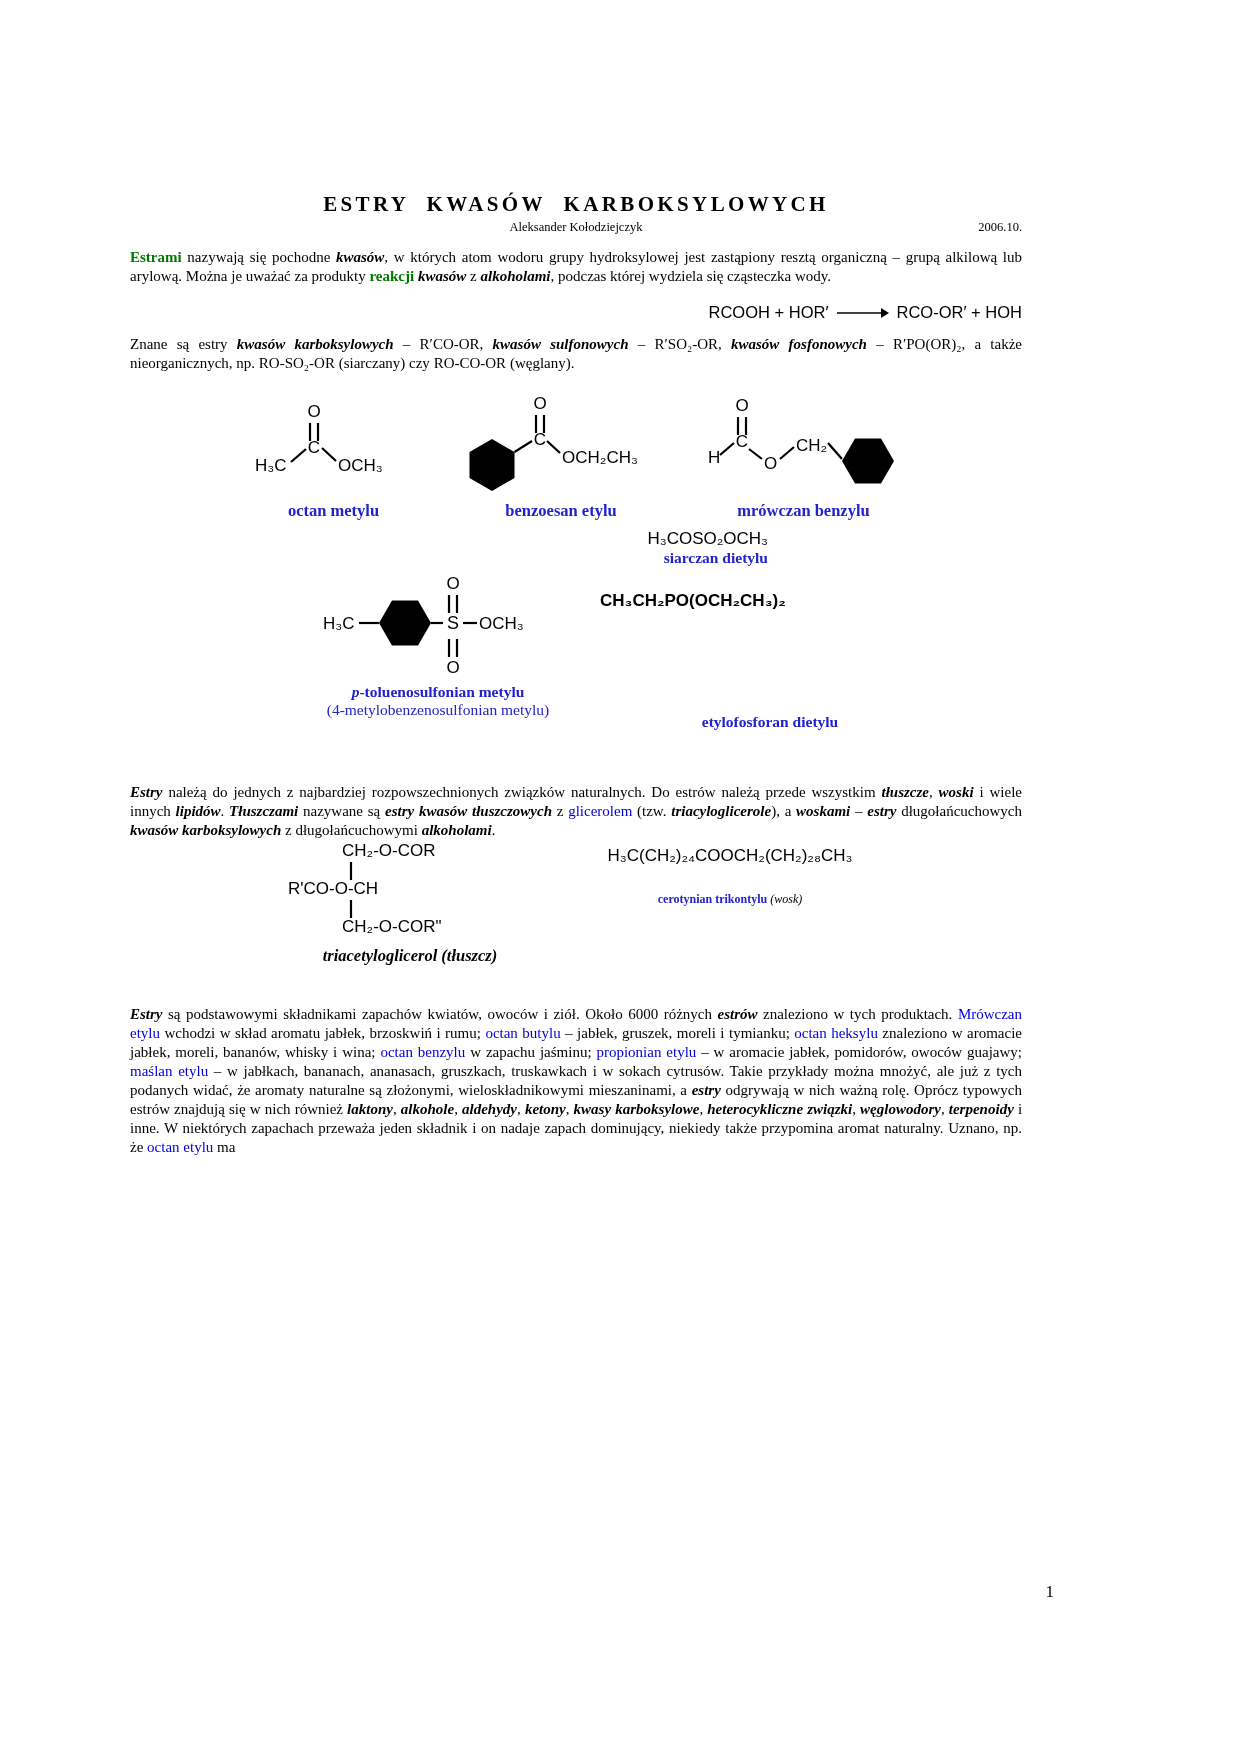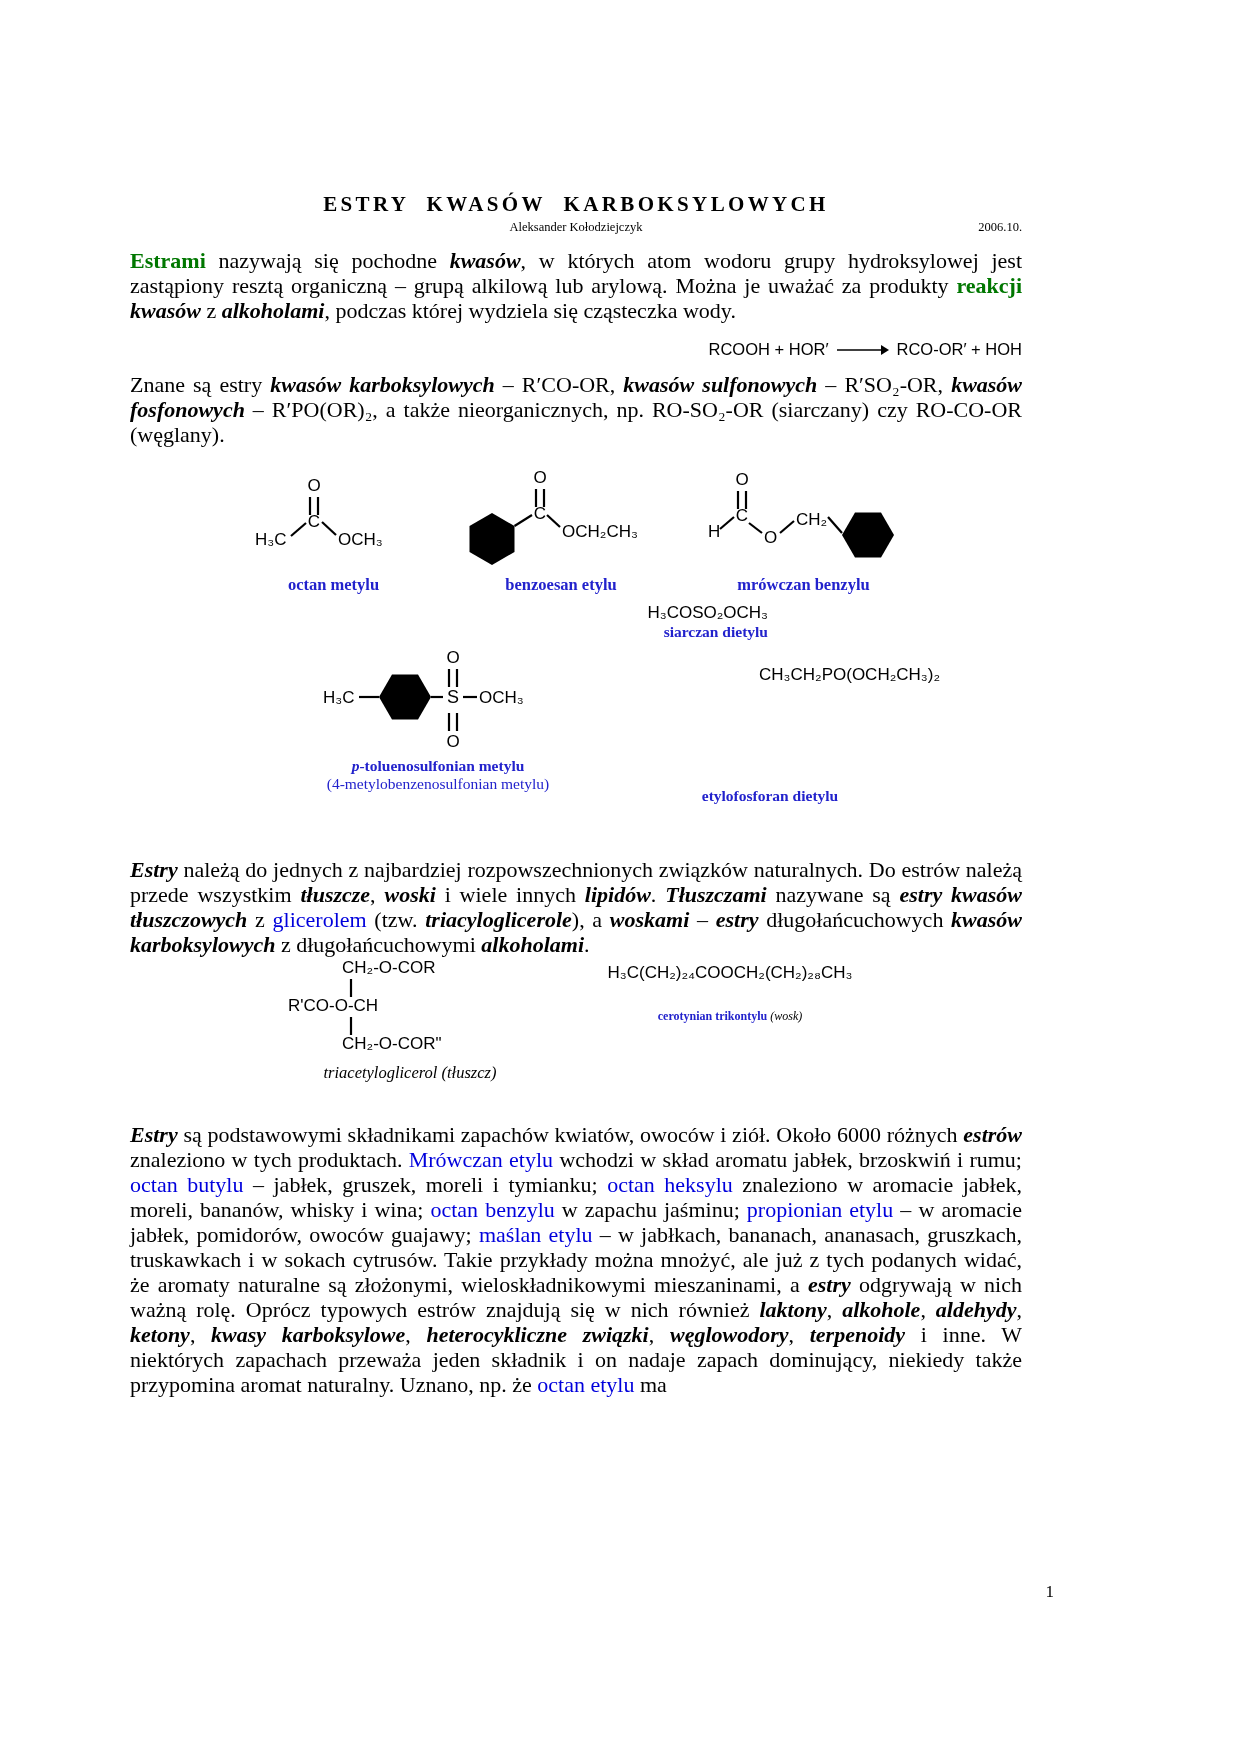--- a/index.html
+++ b/index.html
@@ -5,21 +5,21 @@
   * { margin:0; padding:0; box-sizing:border-box; }
   html,body { width:1240px; height:1754px; background:#ffffff; }
   body { position:relative; font-family:"Liberation Serif","DejaVu Serif",serif; color:#000; overflow:hidden; }
   .page { position:absolute; inset:0; padding:192px 218px 0 130px; }
 
   .title { text-align:center; font-size:21px; font-weight:bold; letter-spacing:0.16em; word-spacing:0.45em; }
   .byline { display:grid; grid-template-columns:1fr auto 1fr; align-items:baseline; font-size:12.5px; margin-top:3px; }
   .byline .author { grid-column:2; }
   .byline .date { justify-self:end; }
 
-  p.body { font-size:22px; line-height:25px; text-align:justify; margin-top:13px; }
+  p.body { font-size:15px; line-height:19px; text-align:justify; margin-top:13px; }
   .g  { color:var(--green,#007700); font-weight:bold; }
   .bi { font-weight:bold; font-style:italic; }
   .b  { font-weight:normal; }
   .u  { color:var(--link,#0000DC); }
   .i  { font-style:italic; }
 
   .reaction-line { display:flex; align-items:center; justify-content:flex-end; gap:8px;
       font-family:"Liberation Sans","DejaVu Sans",sans-serif; font-size:16.5px; margin-top:17px; }
 
   .chem text { font-family:"Liberation Sans","DejaVu Sans",sans-serif; font-size:17px; fill:#000; }
@@ -29,29 +29,29 @@
   .row1 { display:flex; justify-content:center; align-items:flex-end; gap:34px; margin-top:20px; }
   .struct { text-align:center; }
   .slabel { font-size:16.5px; font-weight:bold; color:var(--label,#2222CC); margin-top:2px; }
   .slabel-sm { font-size:15.5px; font-weight:bold; color:var(--label,#2222CC); }
   .slabel-alt { font-size:15.5px; color:var(--label,#2222CC); }
   .formula { font-family:"Liberation Sans","DejaVu Sans",sans-serif; font-size:17px; }
 
   .row2 { position:relative; height:252px; margin-top:8px; }
   .pts-block { position:absolute; left:168px; top:22px; width:280px; text-align:center; }
   .siarczan-block { position:absolute; left:388px; top:0; width:250px; text-align:right; }
-  .etylo-formula { position:absolute; left:470px; top:62px; width:340px; text-align:right; }
+  .etylo-formula { position:absolute; left:470px; top:62px; width:340px; text-align:left;font-weight:bold; }
   .etylo-label { position:absolute; left:470px; top:184px; width:340px; text-align:center; }
 
   .heading { font-size:17.5px; font-weight:bold; margin-top:12px; }
   p.body.tight { margin-top:2px; }
 
   .row3 { position:relative; height:152px; }
   .triacyl-block { position:absolute; left:150px; top:0; width:260px; text-align:center; }
-  .triacyl-label { font-size:16.5px; font-weight:normal; font-style:italic; margin-top:2px; }
+  .triacyl-label { font-size:16.5px; font-weight:bold; font-style:italic; margin-top:2px; }
   .cerot-formula { position:absolute; left:420px; top:6px; width:360px; text-align:center; }
   .cerot-label { position:absolute; left:440px; top:52px; width:320px; text-align:center; font-size:12px; }
   .cerot-label .name { font-weight:bold; color:var(--label,#2222CC); }
   .cerot-label .wosk { font-style:italic; }
 
   .page-number { position:absolute; right:186px; bottom:152px; font-size:17px; }
 </style>
 </head>
 <body>
 

